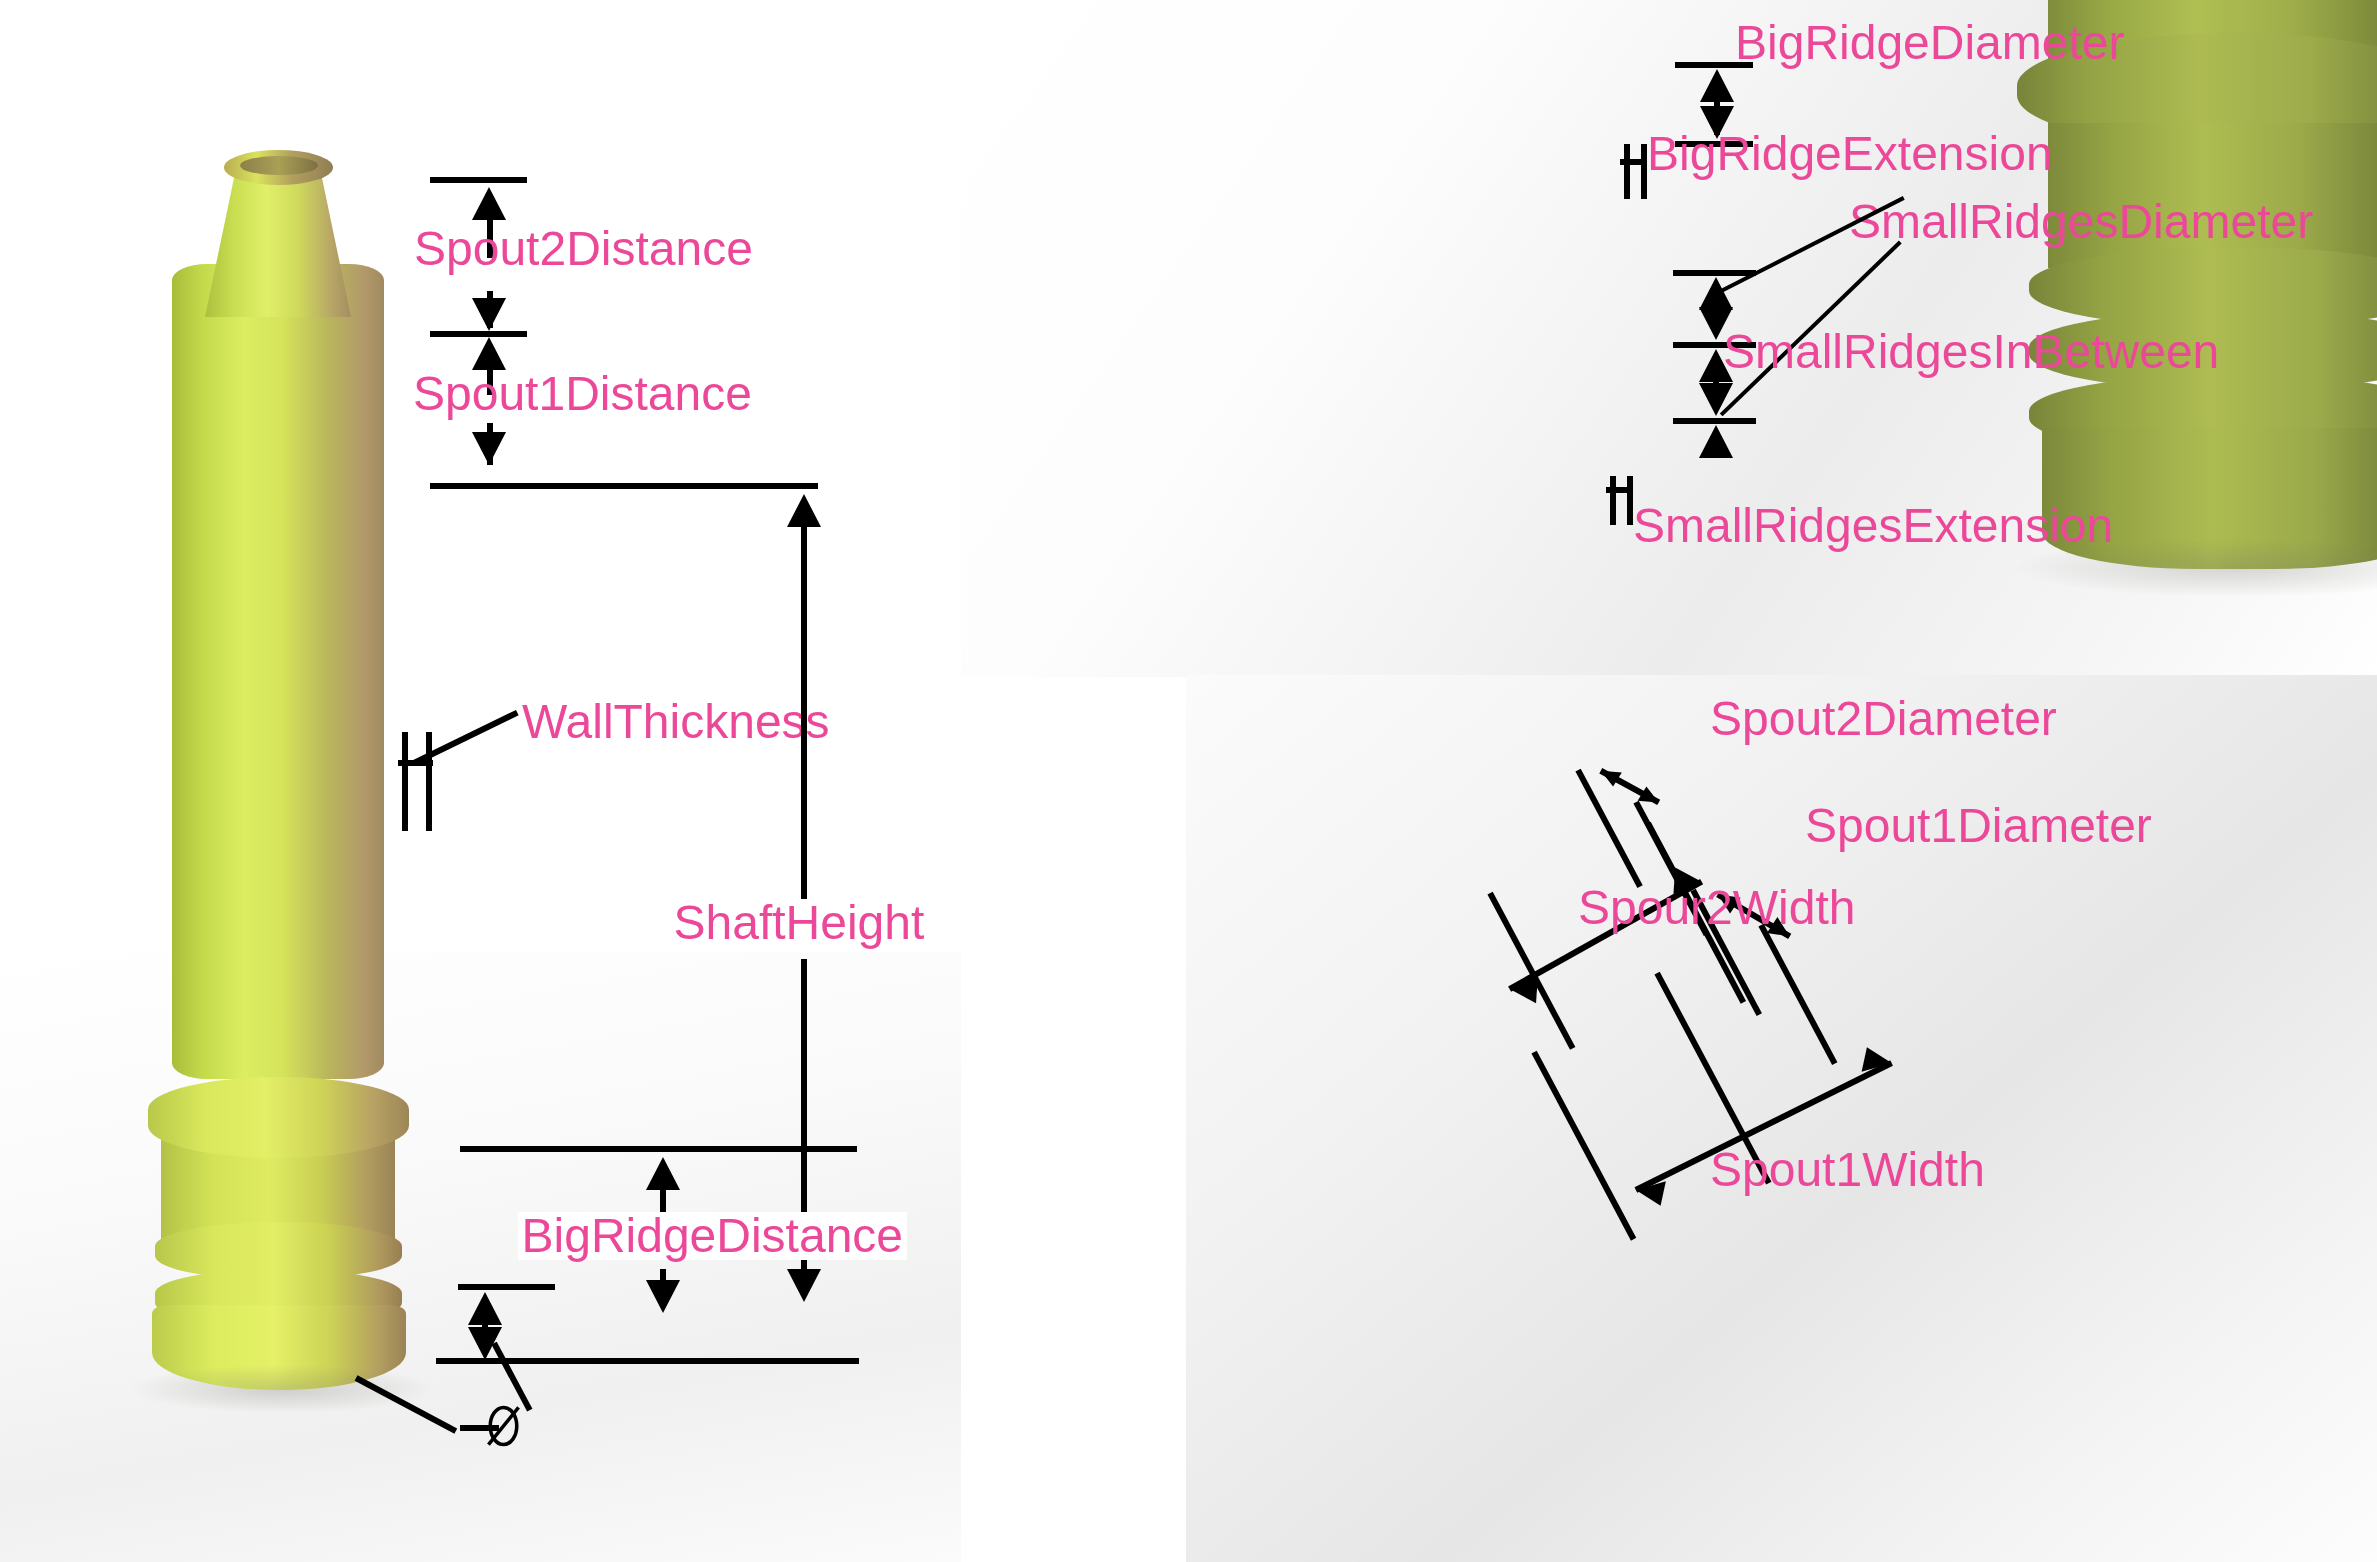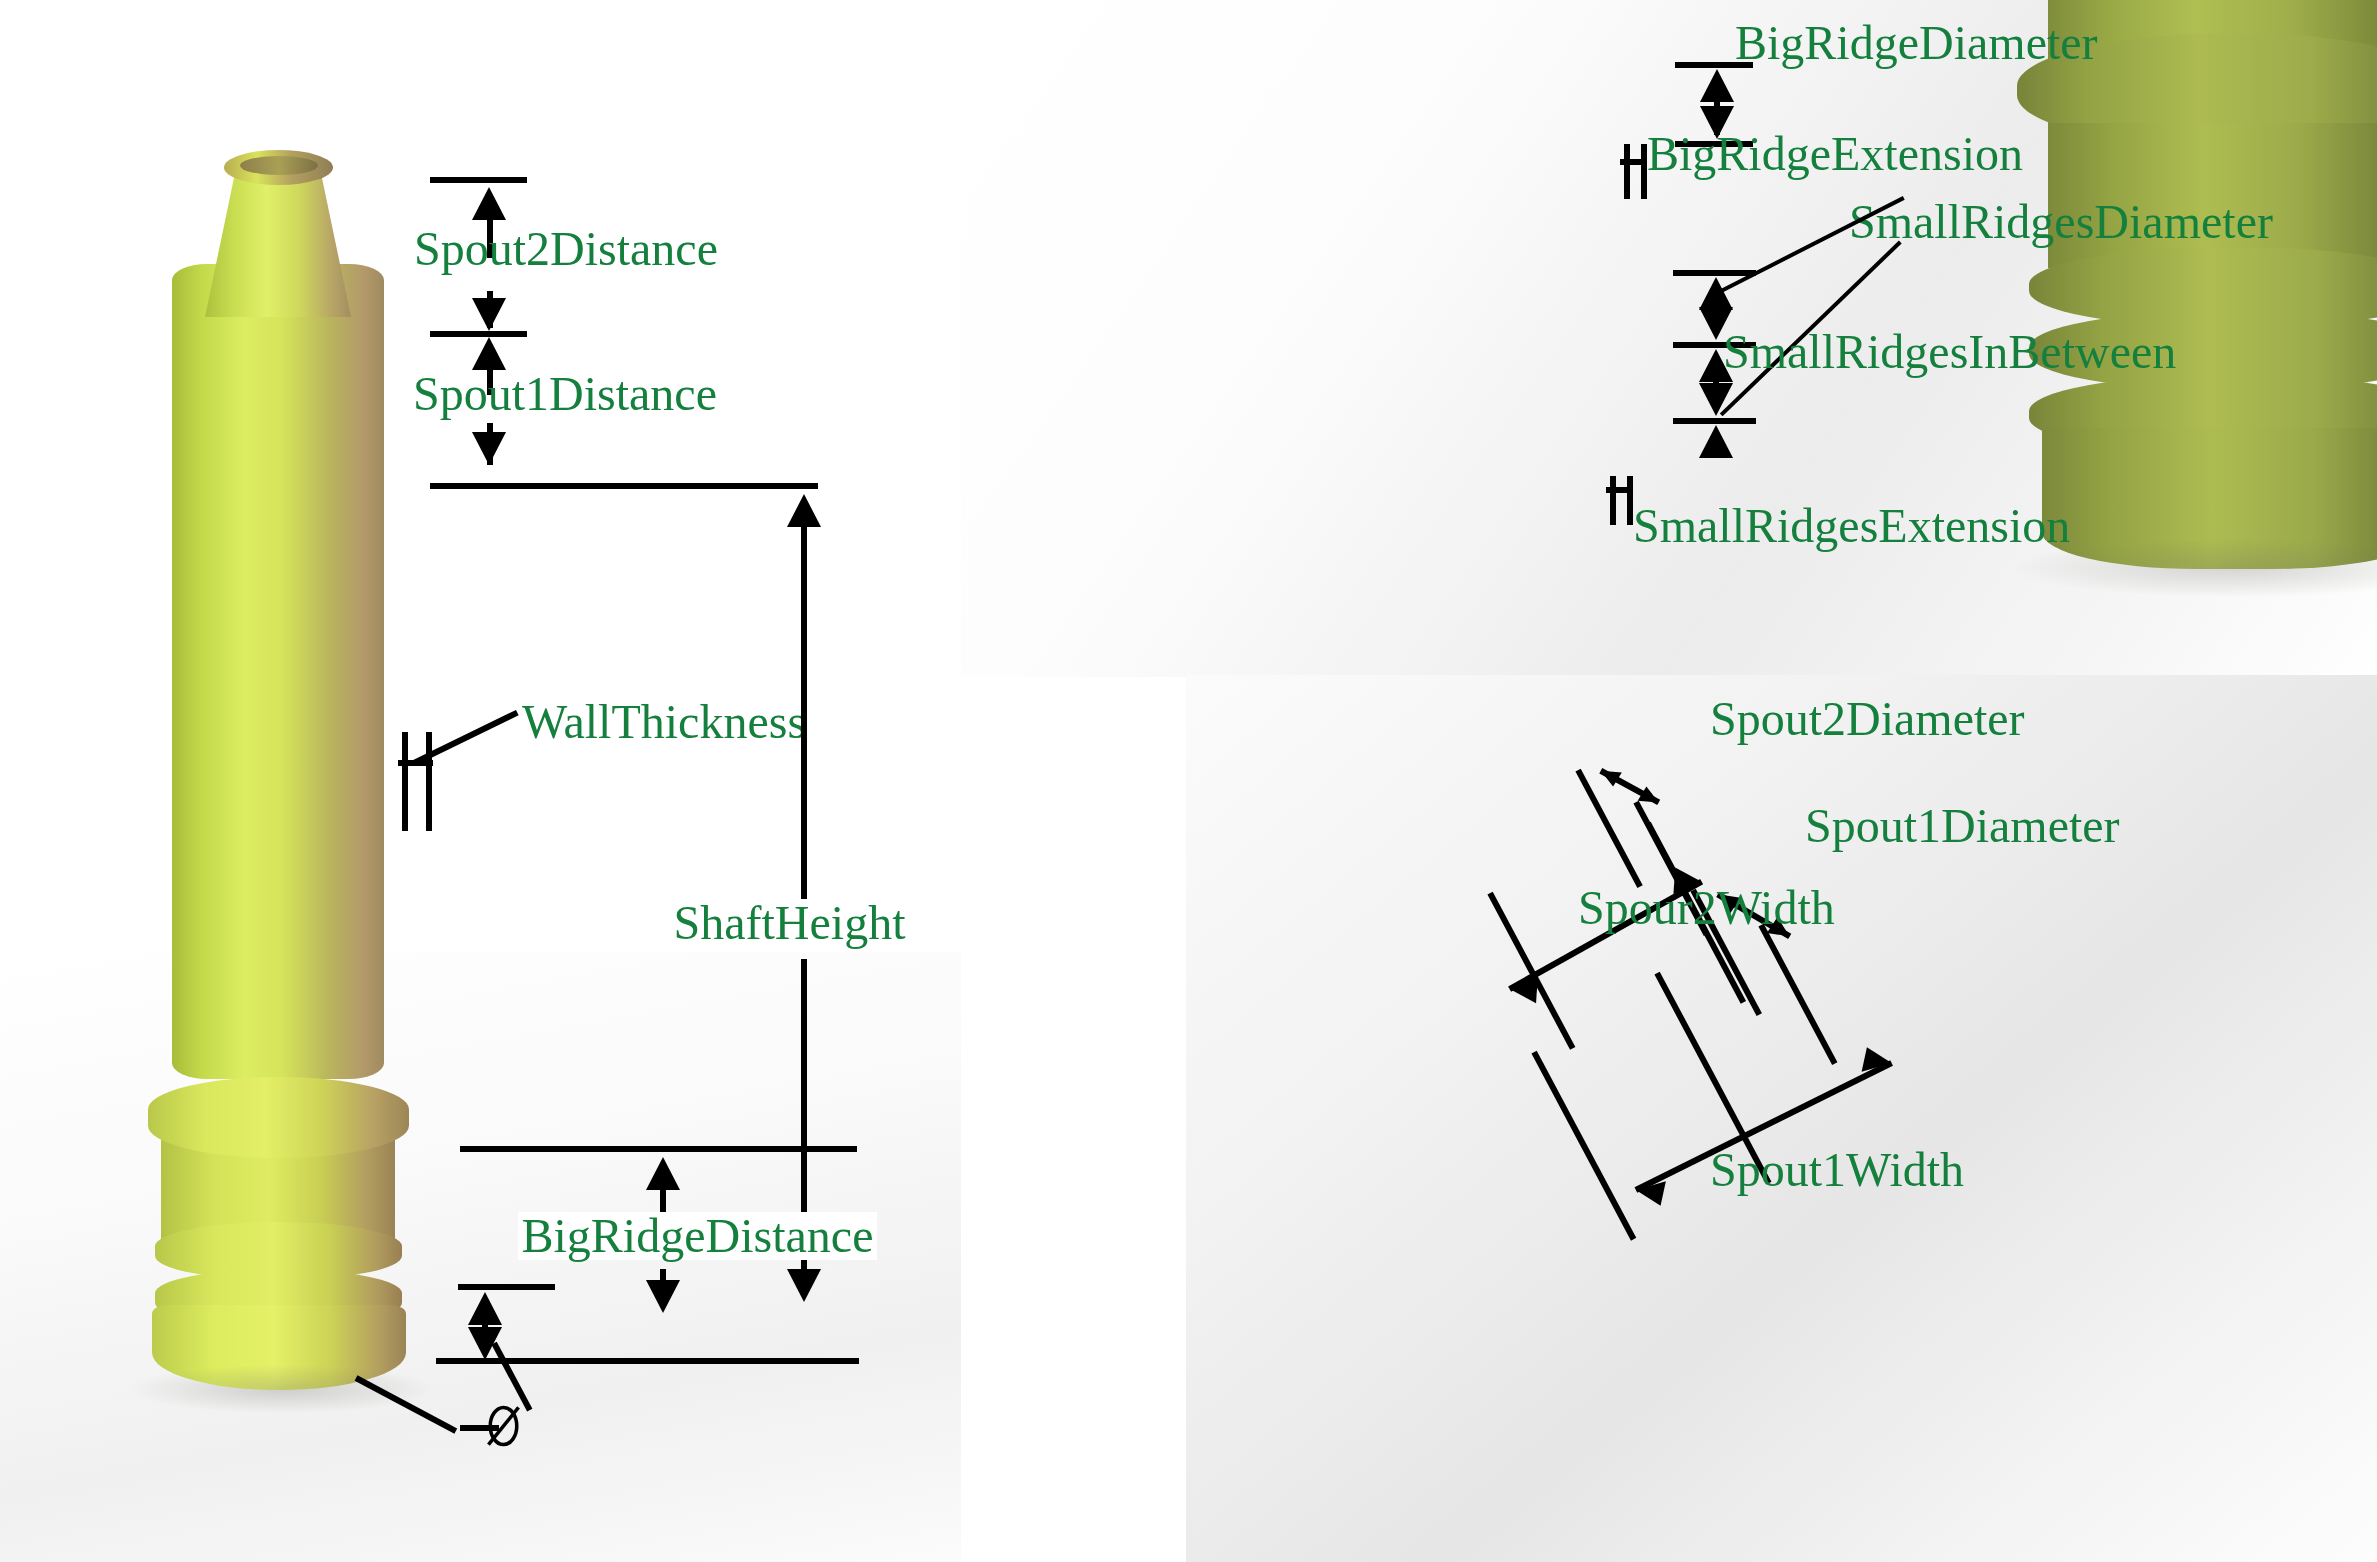--- a/index.html
+++ b/index.html
@@ -25,22 +25,22 @@
   .dim{position:absolute;background:#000;}
   .hline{height:6.2px;}
   .vline{width:6.2px;}
   .leader{position:absolute;transform-origin:0 50%;height:6.2px;background:#000;}
 
   .arrowUp,.arrowDn,.arrowL,.arrowR{position:absolute;width:0;height:0;}
   .arrowUp{border-left:17px solid transparent;border-right:17px solid transparent;border-bottom:33px solid #000;}
   .arrowDn{border-left:17px solid transparent;border-right:17px solid transparent;border-top:33px solid #000;}
 
   
-  .lbl{position:absolute;color:#15803d;font-size:48px;line-height:1;white-space:nowrap;
-       font-family:Liberation Serif, serif;}
+  .lbl{position:absolute;color:#ec4899;font-size:48px;line-height:1;white-space:nowrap;
+       font-family:Liberation Sans, sans-serif;}
   .lbl.boxed{background:#ffffff;padding:0 3.5px;text-align:center;}
 
   
   .body{position:absolute;}
 
   
   #m-shaft{left:172px;top:264px;width:212px;height:815px;border-radius:35px/16px;
      background:linear-gradient(90deg,#a9bc3a 0%,#c3d94a 14%,#dced62 34%,#d5e45a 52%,#b9b55c 74%,#b39a6a 90%,#a08a60 100%);}
   #m-neck{left:205px;top:163px;width:146px;height:154px;
      background:linear-gradient(90deg,#acc03d 0%,#cade52 20%,#e0f069 42%,#cfd95c 64%,#b8a767 86%,#a28e61 100%);

